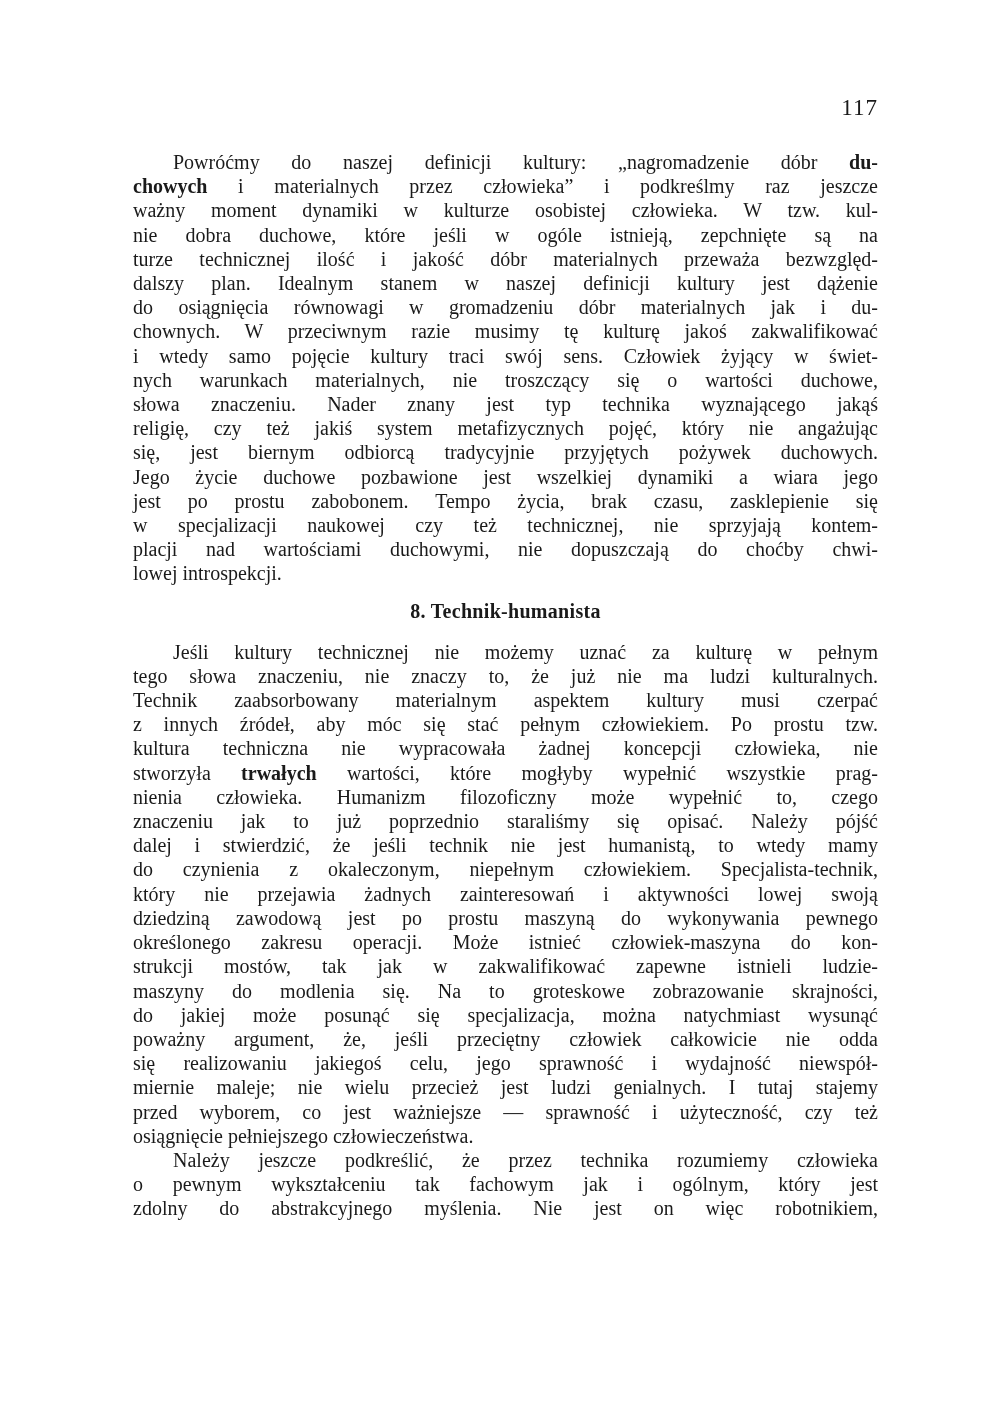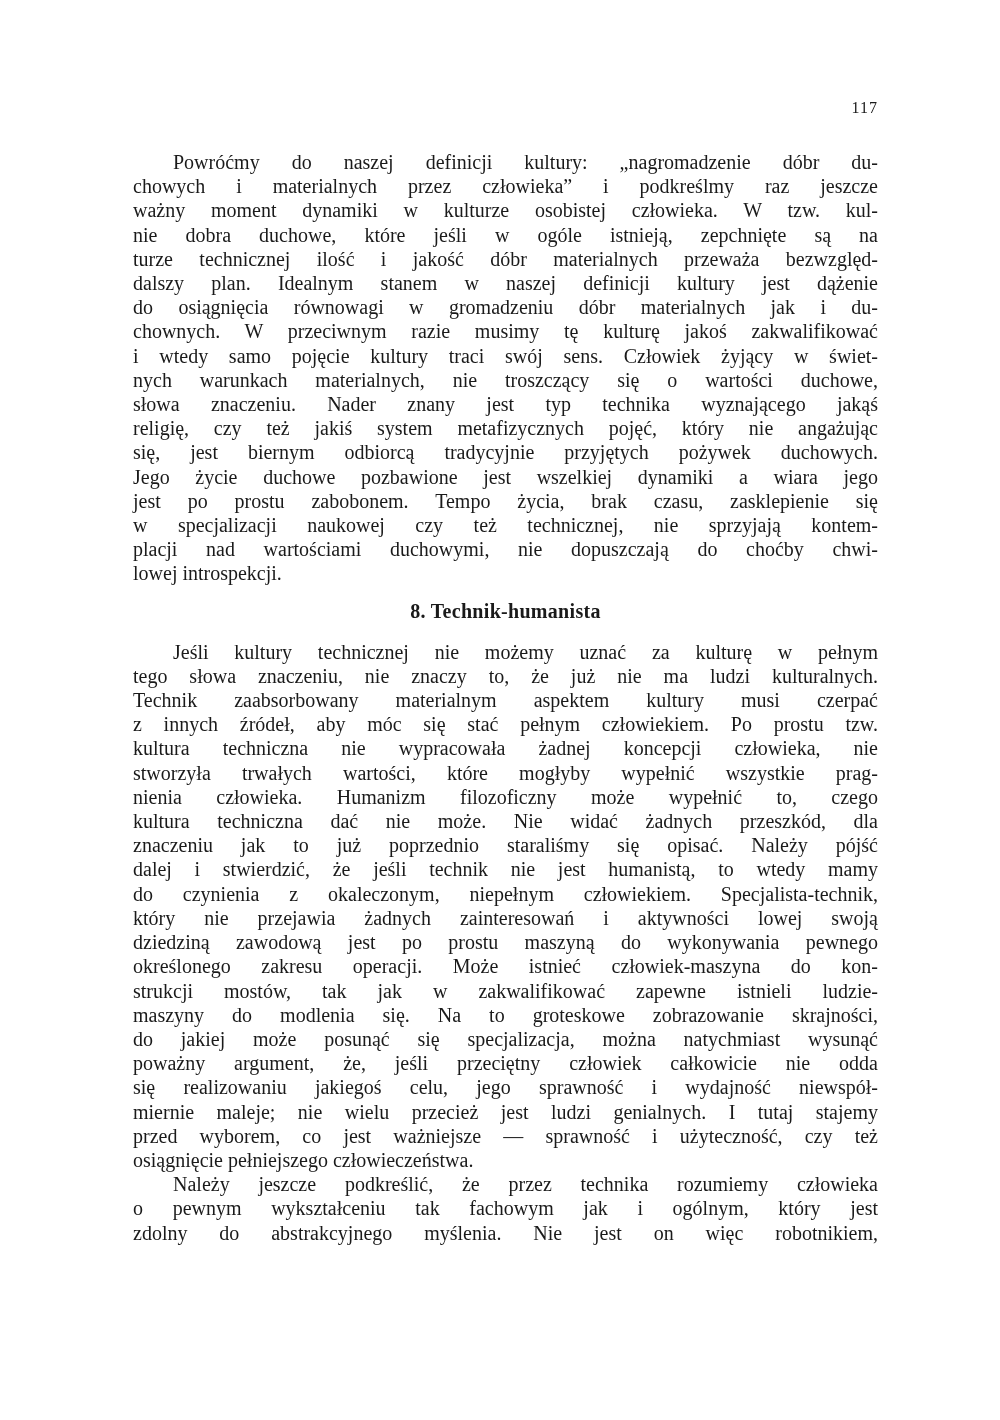--- a/index.html
+++ b/index.html
@@ -19,21 +19,21 @@
     position: absolute;
     inset: 0;
     background: var(--paper, #ffffff);
   }
   .page-number {
     position: absolute;
     top: 96px;
     left: 133px;
     width: 745px;
     text-align: right;
-    font-size: 16px;
+    font-size: 23px;
     line-height: 24px;
     letter-spacing: 1px;
   }
   .text-block {
     position: absolute;
     left: 133px;
     top: 150px;
     width: 745px;
     font-size: 20px;
     line-height: 24.2px;
@@ -50,21 +50,21 @@
     text-indent: 40px;
   }
   .heading {
     font-size: 20px;
     font-weight: bold;
     text-align: center;
     margin: 13px 0 16px 0;
     line-height: 25px;
     letter-spacing: 0.3px;
   }
-  b { font-weight: normal; }
+  b { font-weight: bold; }
 </style>
 </head>
 <body style="--ink: #1a1a1a; --paper: #ffffff;">
 
 <div class="page">
   <div class="page-number">117</div>
 
   <div class="text-block">
     <div class="paragraph">
         <div class="line first"><span>Powróćmy do naszej definicji kultury: „nagromadzenie dóbr </span><b>du-</b></div>
@@ -90,21 +90,20 @@
     <h2 class="heading">8. Technik-humanista</h2>
 
     <div class="paragraph">
         <div class="line first"><span>Jeśli kultury technicznej nie możemy uznać za kulturę w pełnym</span></div>
         <div class="line"><span>tego słowa znaczeniu, nie znaczy to, że już nie ma ludzi kulturalnych.</span></div>
         <div class="line"><span>Technik zaabsorbowany materialnym aspektem kultury musi czerpać</span></div>
         <div class="line"><span>z innych źródeł, aby móc się stać pełnym człowiekiem. Po prostu tzw.</span></div>
         <div class="line"><span>kultura techniczna nie wypracowała żadnej koncepcji człowieka, nie</span></div>
         <div class="line"><span>stworzyła </span><b>trwałych</b><span> wartości, które mogłyby wypełnić wszystkie prag-</span></div>
         <div class="line"><span>nienia człowieka. Humanizm filozoficzny może wypełnić to, czego</span></div>
-        <div class="line"><span>kultura techniczna dać nie może. Nie widać żadnych przeszkód, dla</span></div>
         <div class="line"><span>znaczeniu jak to już poprzednio staraliśmy się opisać. Należy pójść</span></div>
         <div class="line"><span>dalej i stwierdzić, że jeśli technik nie jest humanistą, to wtedy mamy</span></div>
         <div class="line"><span>do czynienia z okaleczonym, niepełnym człowiekiem. Specjalista-technik,</span></div>
         <div class="line"><span>który nie przejawia żadnych zainteresowań i aktywności lowej swoją</span></div>
         <div class="line"><span>dziedziną zawodową jest po prostu maszyną do wykonywania pewnego</span></div>
         <div class="line"><span>określonego zakresu operacji. Może istnieć człowiek-maszyna do kon-</span></div>
         <div class="line"><span>strukcji mostów, tak jak w zakwalifikować zapewne istnieli ludzie-</span></div>
         <div class="line"><span>maszyny do modlenia się. Na to groteskowe zobrazowanie skrajności,</span></div>
         <div class="line"><span>do jakiej może posunąć się specjalizacja, można natychmiast wysunąć</span></div>
         <div class="line"><span>poważny argument, że, jeśli przeciętny człowiek całkowicie nie odda</span></div>

